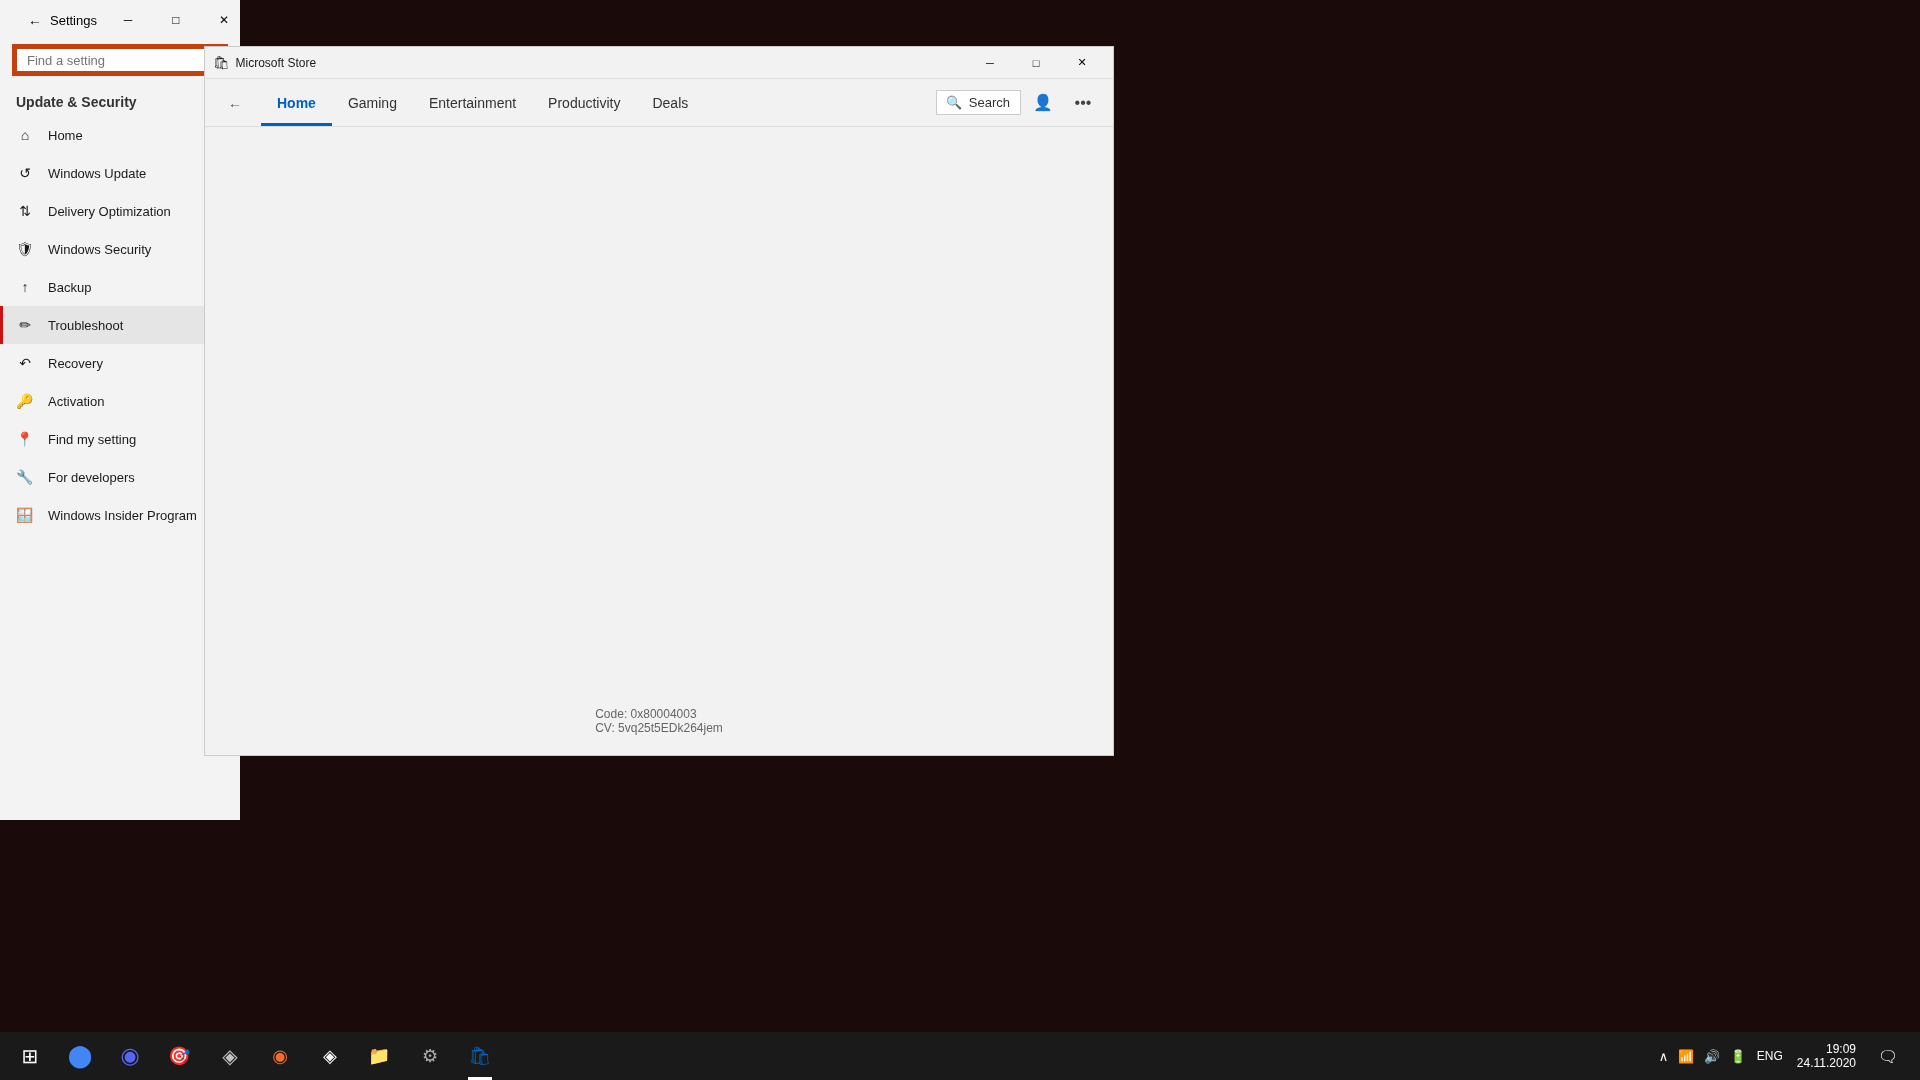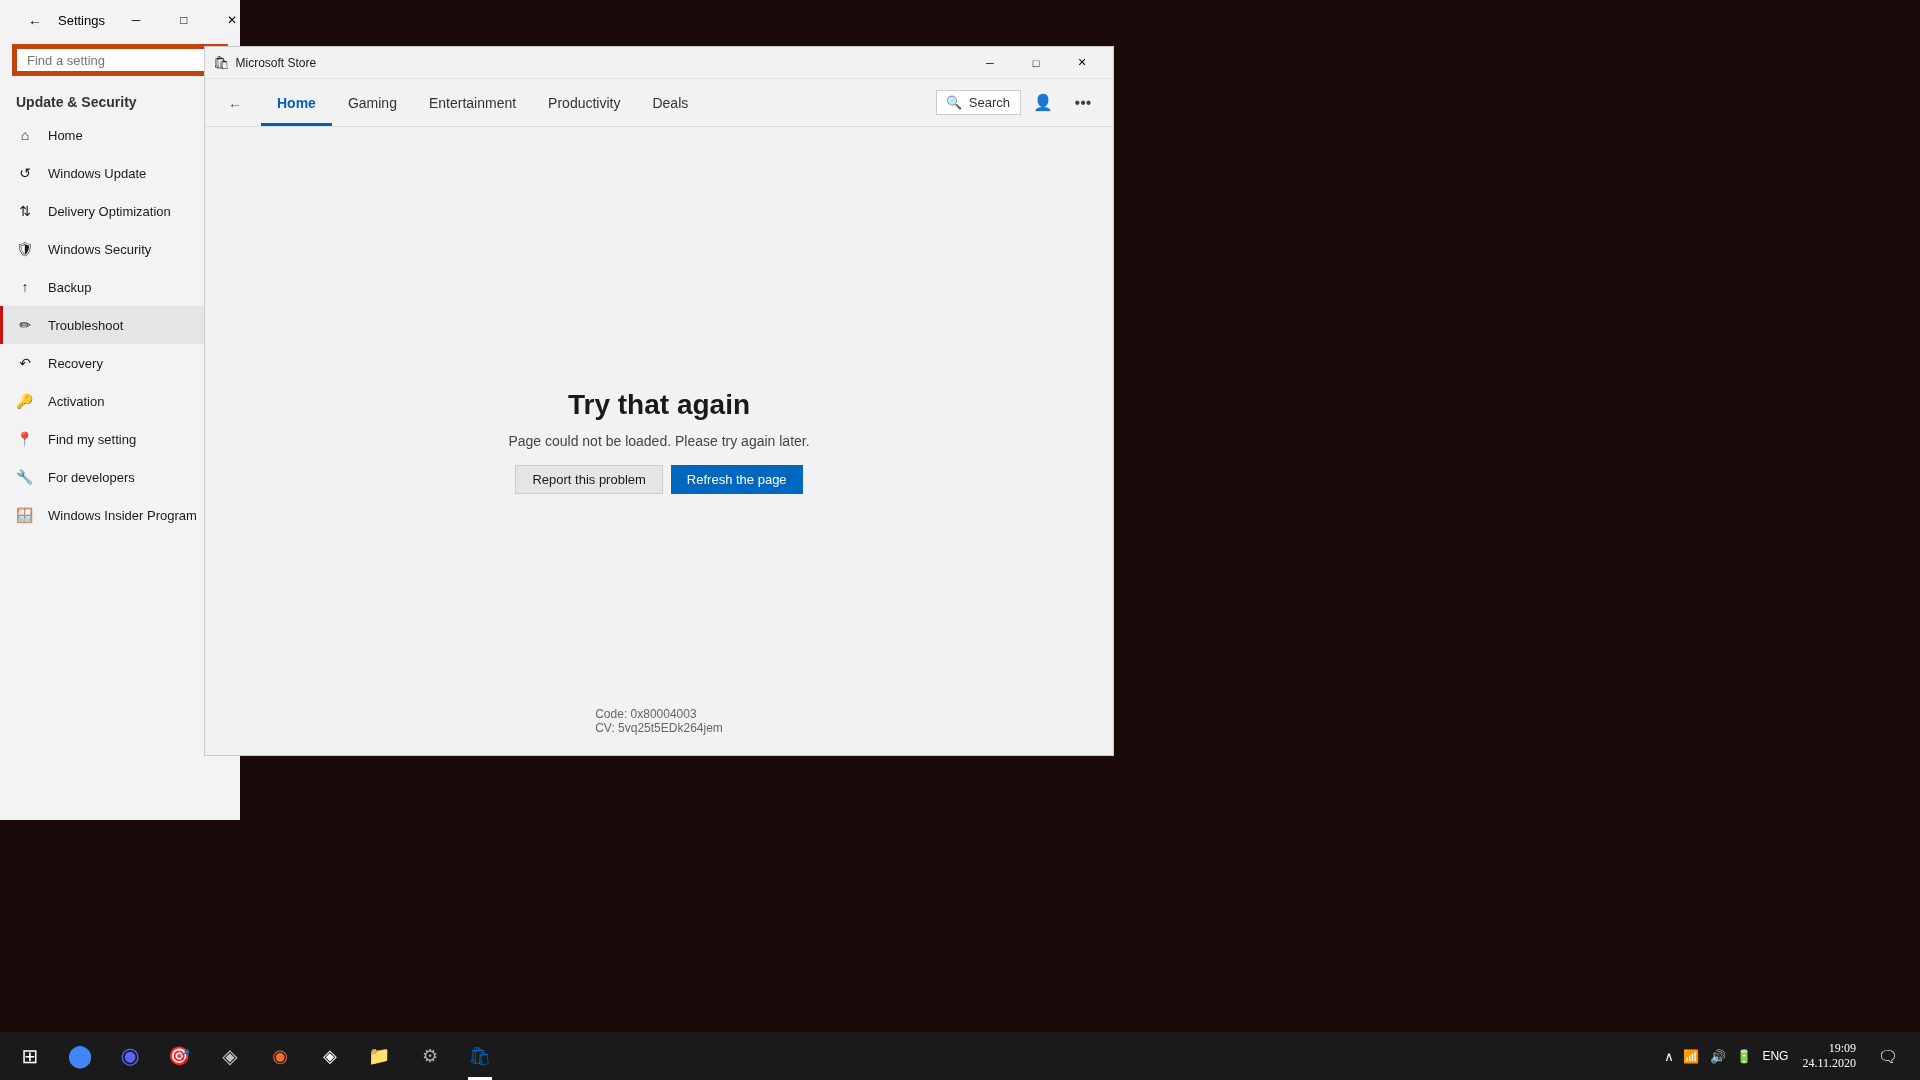--- a/index.html
+++ b/index.html
@@ -28,21 +28,20 @@
       display: flex;
       align-items: center;
       padding: 0 12px;
       justify-content: space-between;
     }
 
     .settings-title-text {
       font-size: 13px;
       font-weight: 400;
       color: #000;
-      margin-left: 8px;
     }
 
     .settings-titlebar-controls {
       display: flex;
       gap: 2px;
     }
 
     .titlebar-btn {
       width: 46px;
       height: 30px;
@@ -412,21 +411,20 @@
       cursor: pointer;
       padding: 2px;
     }
 
     .taskbar-time {
       color: #fff;
       font-size: 12px;
       text-align: right;
       cursor: pointer;
       padding: 2px 6px;
-      font-family: Liberation Serif, serif;
     }
 
     .taskbar-lang {
       color: #fff;
       font-size: 12px;
       cursor: pointer;
     }
 
     .taskbar-notification {
       width: 36px;
@@ -569,28 +567,20 @@
       <div class="store-icon-btn">
         <span>👤</span>
       </div>
       <div class="store-icon-btn">
         <span>•••</span>
       </div>
     </div>
   </div>
 
   <div class="store-content">
-    <div class="error-container">
-      <h1 class="error-title">Try that again</h1>
-      <p class="error-subtitle">Page could not be loaded. Please try again later.</p>
-      <div class="error-buttons">
-        <button class="btn-report">Report this problem</button>
-        <button class="btn-refresh">Refresh the page</button>
-      </div>
-    </div>
     <div class="error-footer">
       <div class="error-code">Code: 0x80004003</div>
       <div class="error-code">CV: 5vq25t5EDk264jem</div>
     </div>
   </div>
 </div>
 
 <div class="troubleshooter-bar">
   <button class="btn-troubleshooter">Run the troubleshooter</button>
 </div>

